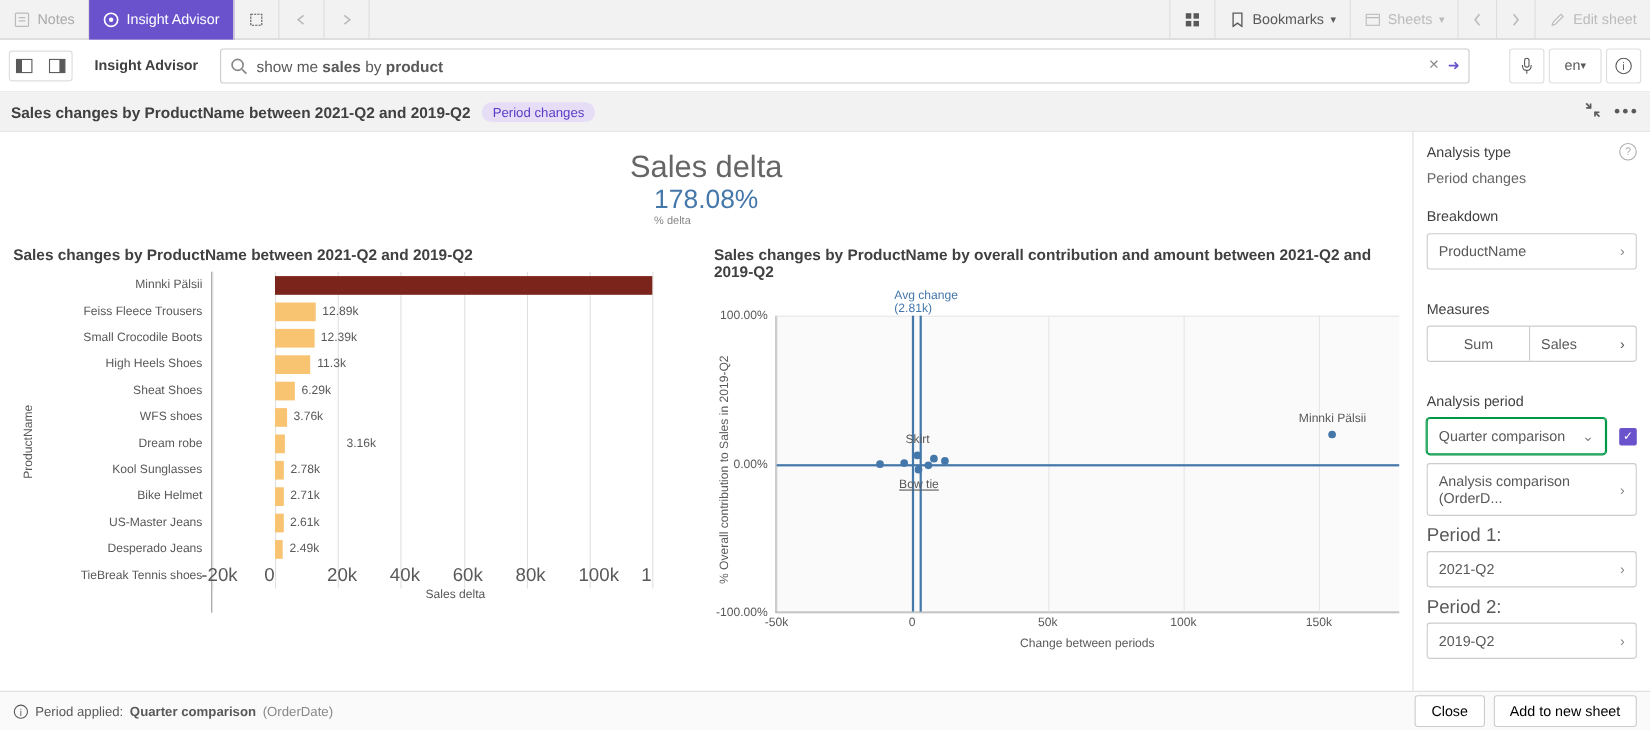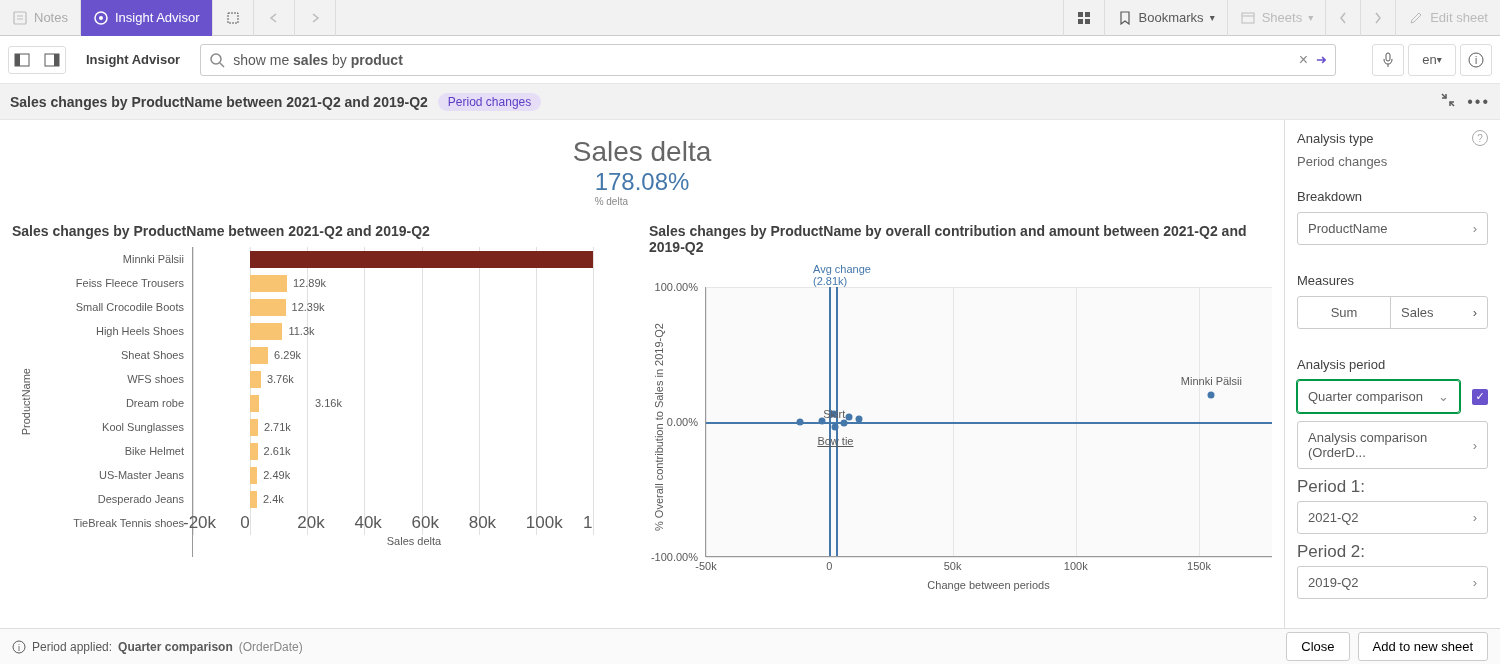--- a/index.html
+++ b/index.html
@@ -330,34 +330,34 @@
                 </div>
                 <div class="bar-row">
                   <div class="bar" style="margin-left: 57.1429px; width: 10.7429px;"></div>
                   <div class="bar-val" style="left: 73.8857px;">3.76k</div>
                 </div>
                 <div class="bar-row">
                   <div class="bar" style="margin-left: 57.1429px; width: 9.02857px;"></div>
                   <div class="bar-val" style="left: 90px; margin-left: 32px;">3.16k</div>
                 </div>
                 <div class="bar-row">
+                  <div class="bar" style="margin-left: 57.1429px; width: 7.94286px;"></div>
+                  <div class="bar-val" style="left: 71.0857px;">2.78k</div>
+                </div>
+                <div class="bar-row">
                   <div class="bar" style="margin-left: 57.1429px; width: 7.74286px;"></div>
                   <div class="bar-val" style="left: 70.8857px;">2.71k</div>
                 </div>
                 <div class="bar-row">
                   <div class="bar" style="margin-left: 57.1429px; width: 7.45714px;"></div>
                   <div class="bar-val" style="left: 70.6px;">2.61k</div>
                 </div>
                 <div class="bar-row">
                   <div class="bar" style="margin-left: 57.1429px; width: 7.11429px;"></div>
                   <div class="bar-val" style="left: 70.2571px;">2.49k</div>
-                </div>
-                <div class="bar-row">
-                  <div class="bar" style="margin-left: 57.1429px; width: 6.85714px;"></div>
-                  <div class="bar-val" style="left: 70px;">2.4k</div>
                 </div>
               </div>
             <div id="bar-xticks" style="position:relative;height:18px;margin-top:2px">
                 <div class="x-tick" style="left: -10px;">-20k</div>
                 <div class="x-tick" style="left: 47.1429px;">0</div>
                 <div class="x-tick" style="left: 104.286px;">20k</div>
                 <div class="x-tick" style="left: 161.429px;">40k</div>
                 <div class="x-tick" style="left: 218.571px;">60k</div>
                 <div class="x-tick" style="left: 275.714px;">80k</div>
                 <div class="x-tick" style="left: 332.857px;">100k</div>
@@ -392,21 +392,21 @@
                 <div style="position: absolute; top: 135px; left: 0px; right: 0px; height: 1px; background: rgb(230, 230, 230);"></div>
                 <div class="scatter-ytick" style="top: 135px;">0.00%</div>
                 <div style="position: absolute; top: 270px; left: 0px; right: 0px; height: 1px; background: rgb(230, 230, 230);"></div>
                 <div class="scatter-ytick" style="top: 270px;">-100.00%</div>
                 <div class="scatter-axis" style="left: 0px; right: 0px; top: 135px; height: 2px;"></div>
                 <div class="scatter-axis" style="top: 0px; bottom: 0px; left: 123.261px; width: 2px;"></div>
                 <div class="scatter-axis" style="top: 0px; bottom: 0px; left: 130.188px; width: 2px;"></div>
                 <div class="scatter-pt" style="left: 505.37px; top: 108px;"></div>
                 <div class="scatter-pt-label" style="left: 505.37px; top: 94px;">Minnki Pälsii</div>
                 <div class="scatter-pt" style="left: 128.191px; top: 126.9px;"></div>
-                <div class="scatter-pt-label" style="left: 128.191px; top: 127px;">Skirt</div>
+                <div class="scatter-pt-label" style="left: 128.191px; top: 113px;">Skirt</div>
                 <div class="scatter-pt" style="left: 129.424px; top: 140.4px;"></div>
                 <div class="scatter-pt-label" style="left: 129.424px; top: 154.4px; text-decoration: underline;">Bow tie</div>
                 <div class="scatter-pt" style="left: 93.6783px; top: 135px;"></div>
                 <div class="scatter-pt" style="left: 138.052px; top: 136.35px;"></div>
                 <div class="scatter-pt" style="left: 152.843px; top: 132.3px;"></div>
                 <div class="scatter-pt" style="left: 142.983px; top: 129.6px;"></div>
                 <div class="scatter-pt" style="left: 115.865px; top: 133.65px;"></div>
               </div>
             <div class="scatter-xlabel" style="margin-left:40px">Change between periods</div>
           </div>

